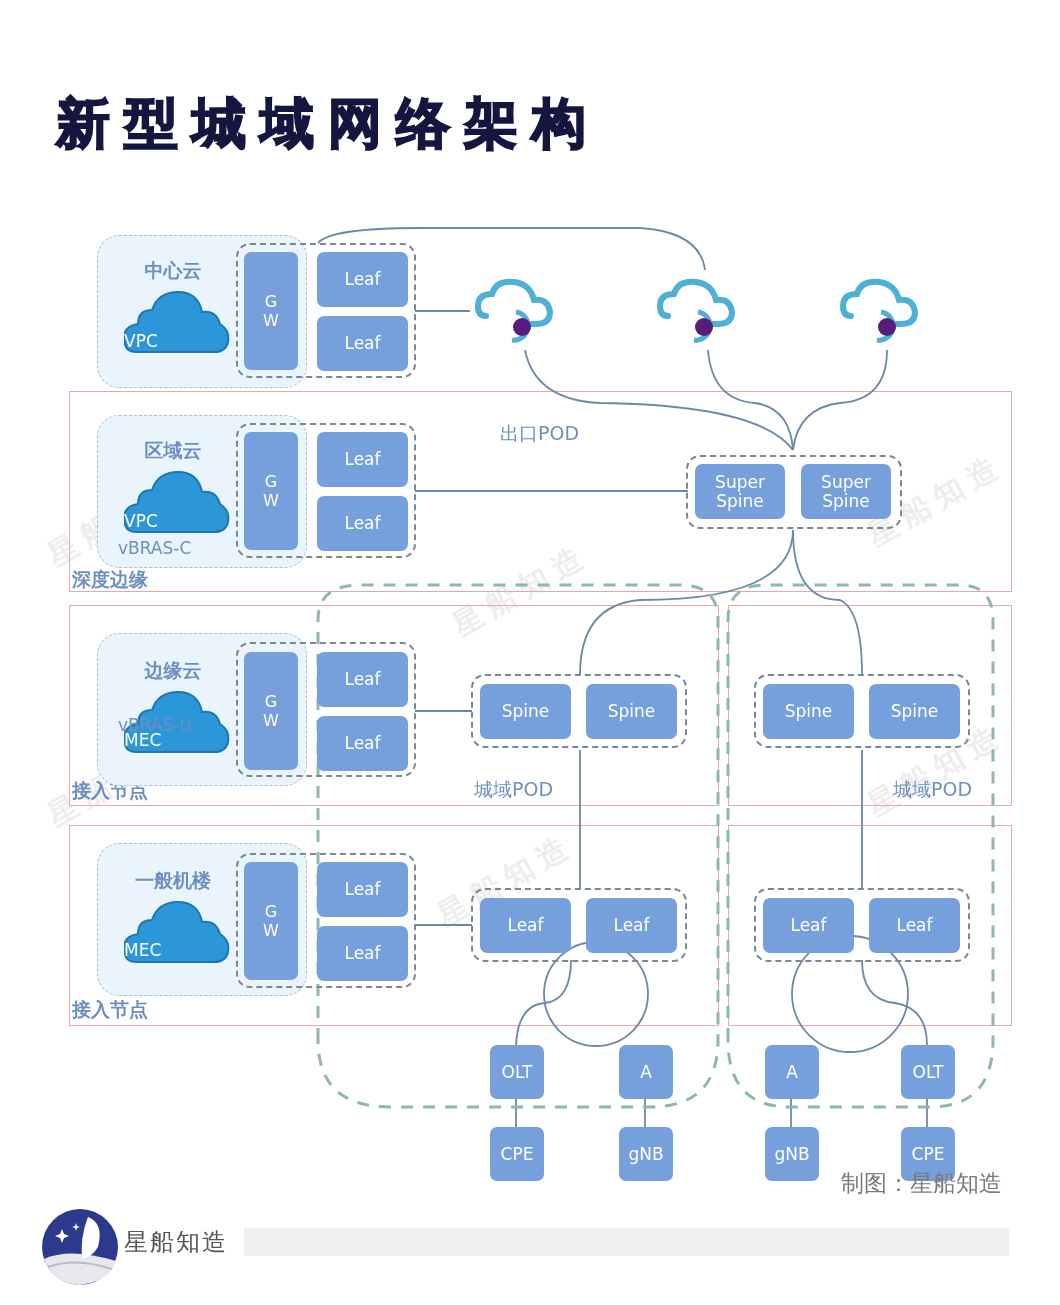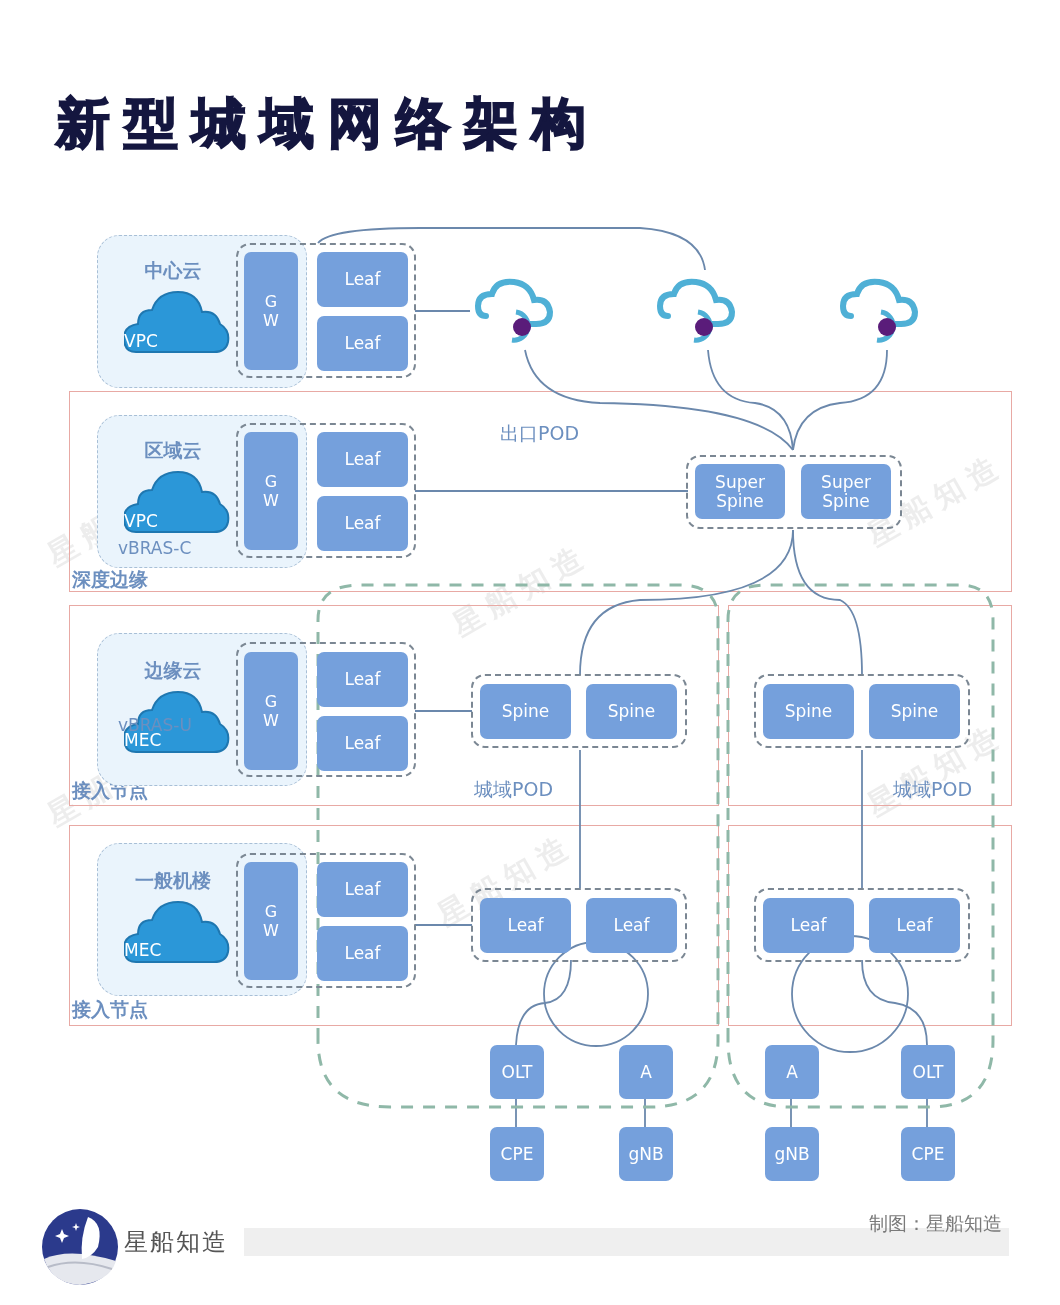--- a/index.html
+++ b/index.html
@@ -9,21 +9,21 @@
   .zone-label{position:absolute;font-size:19px;color:#6c8fbf;font-weight:bold;}
   .pod-label{position:absolute;font-size:19px;color:#6c8fbf;}
   .cloudgroup{position:absolute;background:#eaf4fc;border:1.5px dashed #a8bfd6;border-radius:22px;box-sizing:border-box;}
   .grouptitle{position:absolute;font-size:19px;color:#6c8fbf;font-weight:bold;text-align:center;}
   .subtitle{position:absolute;font-size:17px;color:#6c8fbf;text-align:left;}
   .dash{position:absolute;border:2px dashed #7b8793;border-radius:14px;box-sizing:border-box;}
   .node{position:absolute;background:#75a0dc;color:#ffffff;border-radius:7px;display:flex;align-items:center;justify-content:center;text-align:center;font-size:17px;line-height:19px;box-sizing:border-box;}
   .gw{flex-direction:column;font-size:16px;}
   .watermark{position:absolute;font-size:30px;font-weight:bold;color:rgba(190,190,190,0.28);transform:rotate(-30deg);letter-spacing:8px;}
   .footer-bar{position:absolute;left:244px;top:1228px;width:765px;height:28px;background:#efefef;}
-  .footer-credit{position:absolute;right:58px;top:1211px;font-size:19px;color:#7a7a7a;font-family:Liberation Mono, monospace;}
+  .footer-credit{position:absolute;right:58px;top:1168px;font-size:23px;color:#7a7a7a;font-family:Liberation Mono, monospace;}
   .brand{position:absolute;left:124px;top:1226px;font-size:24px;color:#555;letter-spacing:2px;}
   svg.lines{position:absolute;left:0;top:0;}
 </style>
 </head>
 <body>
 
 <div class="title">新型城域网络架构</div>
 
 <div class="watermark" style="left:40px;top:500px;">星船知造</div>
 <div class="watermark" style="left:445px;top:570px;">星船知造</div>

